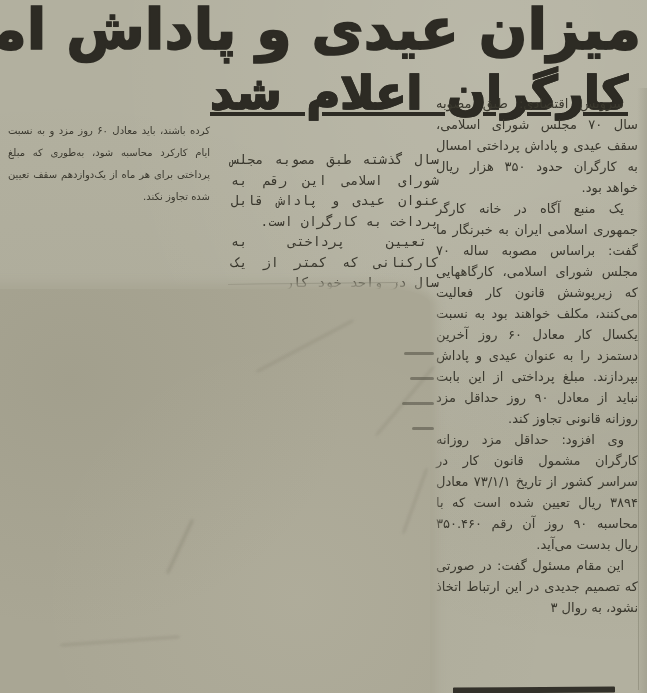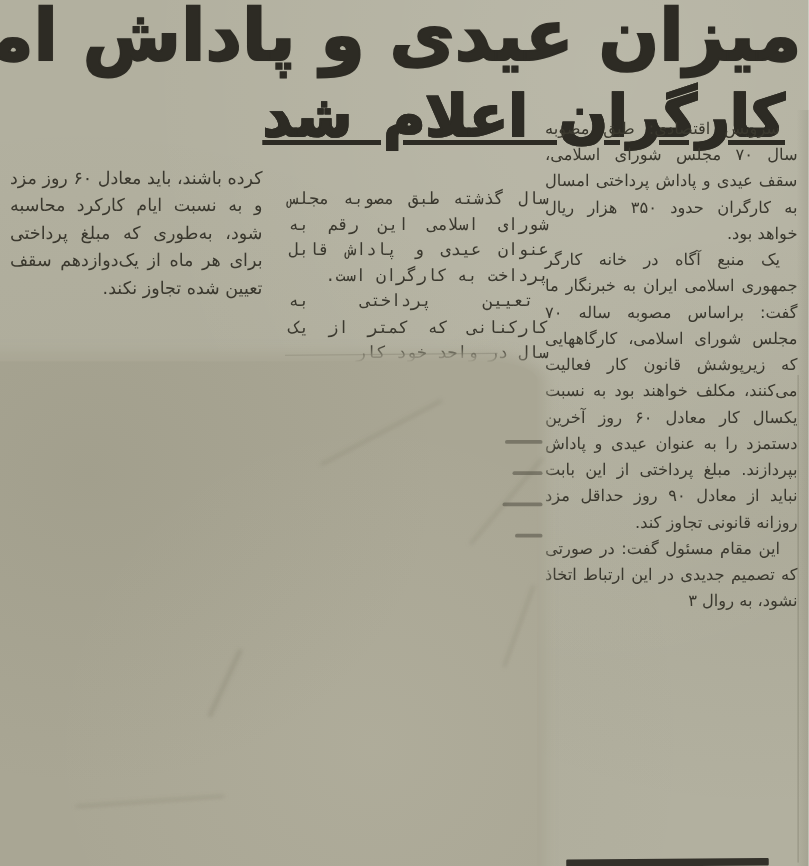--- a/index.html
+++ b/index.html
@@ -28,21 +28,21 @@
   }
   .headline-1 { top: -4px; right: 6px; left: 4px; font-size: 57px; line-height: 66px; }
   .headline-2 { top: 58px; left: 210px; width: 418px; font-size: 46px; line-height: 70px; text-decoration: underline; }
   
   .col { position: absolute; text-align: justify; }
   .col p { margin: 0; }
   .col-right { top: 93px; right: 9px; width: 202px; font-size: 13px; line-height: 21px; }
   .col-right p { text-indent: 14px; }
   .col-middle { top: 151px; right: 208px; width: 208px; font-size: 13.5px; line-height: 20.5px; font-family: Liberation Mono, monospace; }
   .col-middle p.indent { text-indent: 12px; }
-  .col-left { top: 132px; right: 437px; width: 202px; font-size: 14px; line-height: 22px; }
+  .col-left { top: 120px; right: 437px; width: 202px; font-size: 10px; line-height: 22px; }
   
   .hairline {
     position: absolute; top: 283px; left: 228px; width: 170px; height: 1px;
     background: rgba(60,58,46,0.35); transform: rotate(-0.6deg);
   }
   
   .smudge {
     position: absolute; top: 289px; left: -8px; width: 438px; height: 412px;
     background:
       radial-gradient(ellipse at 18% 22%, rgba(120,118,98,0.14), transparent 55%),
@@ -87,20 +87,21 @@
 <body>
 
 <div class="page">
 
   <div class="headline headline-1">میزان عیدی و پاداش امسال</div>
   <div class="headline headline-2">کارگران اعلام شد</div>
 
   <div class="col col-right">
     <p>سرویس اقتصادی: طبق مصوبه سال ۷۰ مجلس شورای اسلامی، سقف عیدی و پاداش پرداختی امسال به کارگران حدود ۳۵۰ هزار ریال خواهد بود.</p>
     <p>یک منبع آگاه در خانه کارگر جمهوری اسلامی ایران به خبرنگار ما گفت: براساس مصوبه ساله ۷۰ مجلس شورای اسلامی، کارگاههایی که زیرپوشش قانون کار فعالیت می‌کنند، مکلف خواهند بود به نسبت یکسال کار معادل ۶۰ روز آخرین دستمزد را به عنوان عیدی و پاداش بپردازند. مبلغ پرداختی از این بابت نباید از معادل ۹۰ روز حداقل مزد روزانه قانونی تجاوز کند.</p>
+    <p>وی افزود: حداقل مزد روزانه کارگران مشمول قانون کار در سراسر کشور از تاریخ ۷۳/۱/۱ معادل ۳۸۹۴ ریال تعیین شده است که با محاسبه ۹۰ روز آن رقم ۳۵۰.۴۶۰ ریال بدست می‌آید.</p>
     <p>این مقام مسئول گفت: در صورتی که تصمیم جدیدی در این ارتباط اتخاذ نشود، به روال ۳</p>
   </div>
 
   <div class="col col-middle">
     <p>سال گذشته طبق مصوبه مجلس شورای اسلامی این رقم به عنوان عیدی و پاداش قابل پرداخت به کارگران است.</p>
     <p class="indent">تعیین پرداختی به کارکنانی که کمتر از یک سال در واحد خود کار</p>
   </div>
 
   <div class="col col-left">
     <p>کرده باشند، باید معادل ۶۰ روز مزد و به نسبت ایام کارکرد محاسبه شود، به‌طوری که مبلغ پرداختی برای هر ماه از یک‌دوازدهم سقف تعیین شده تجاوز نکند.</p>

